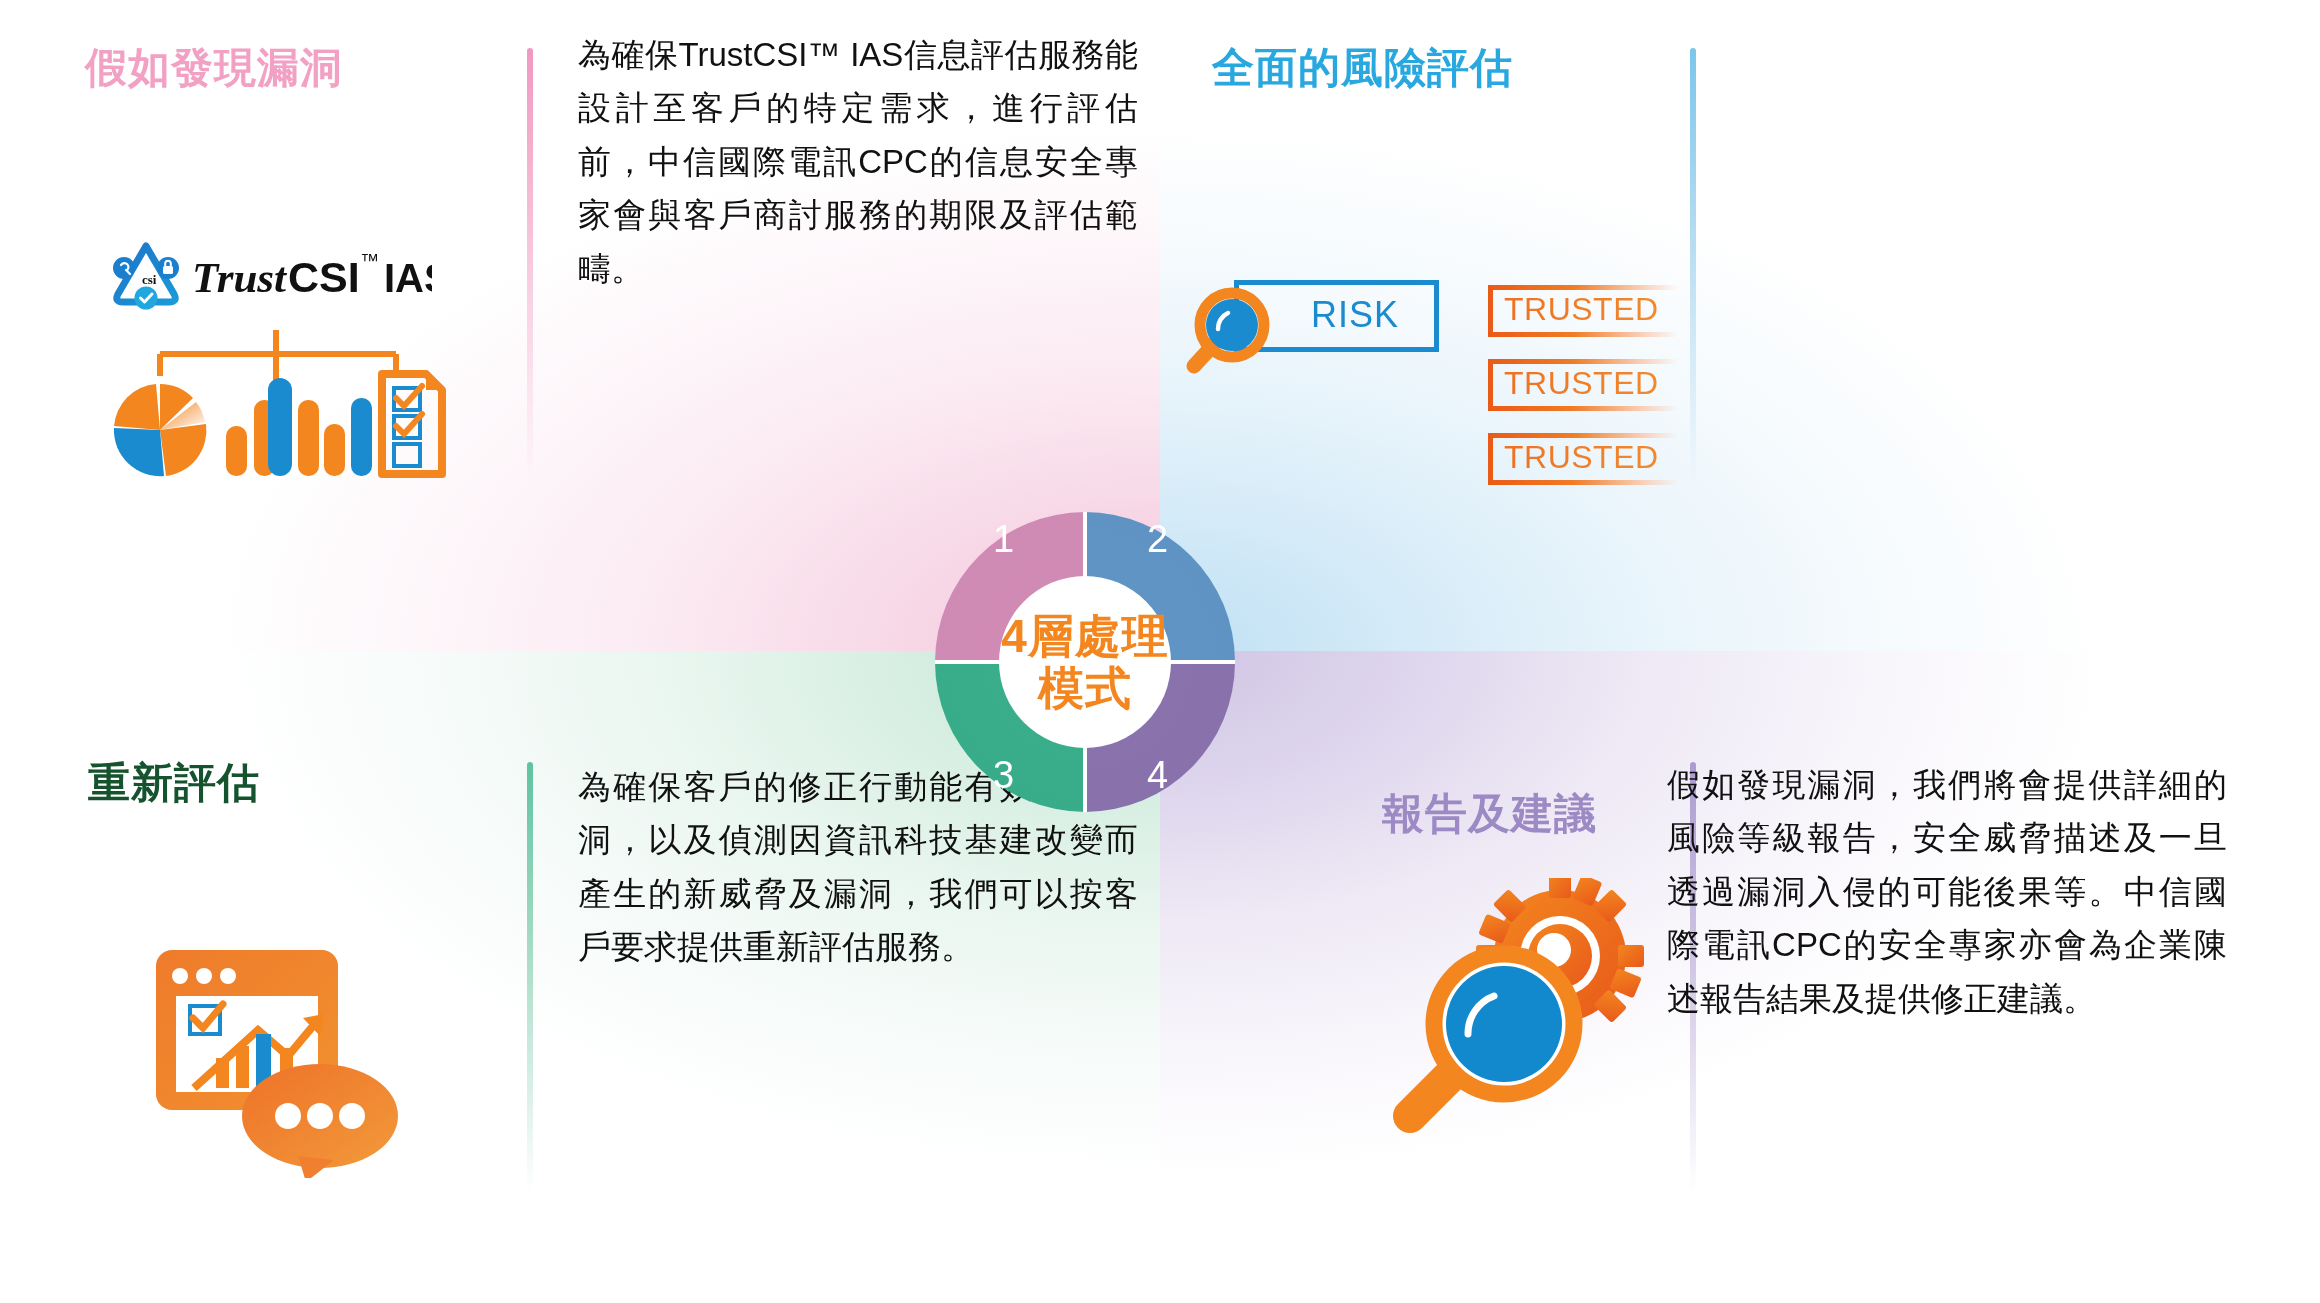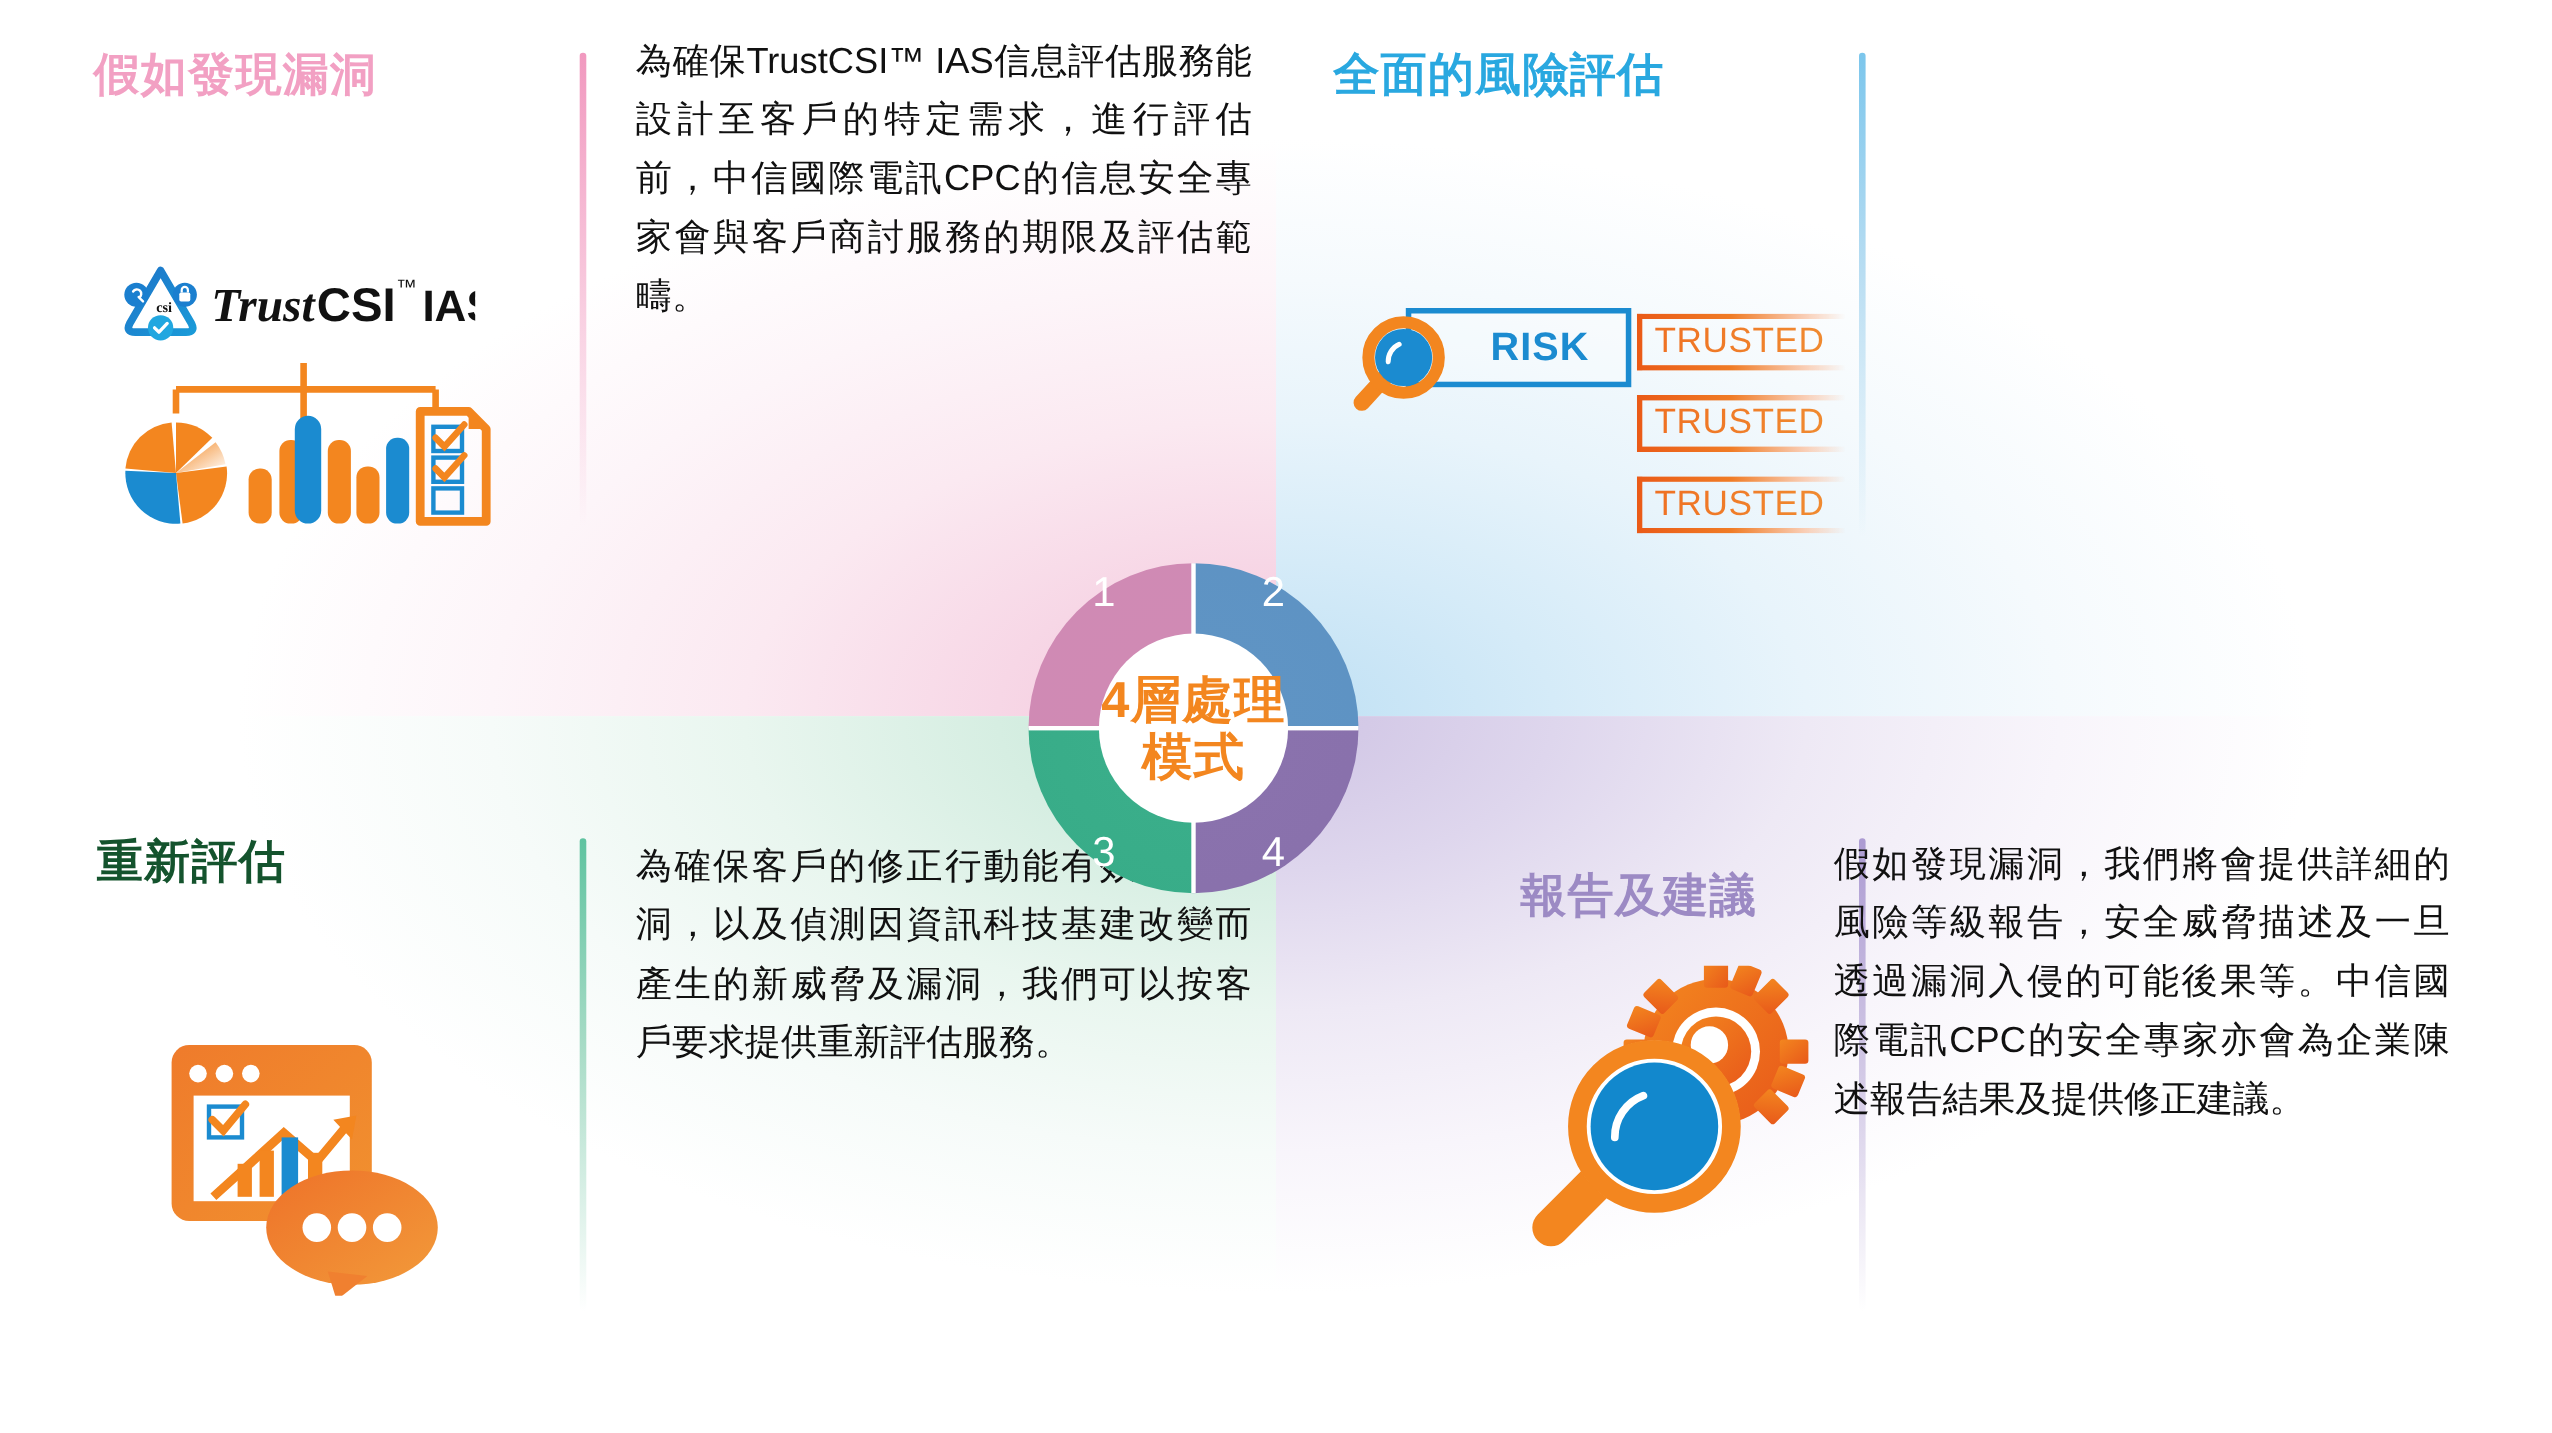--- a/index.html
+++ b/index.html
@@ -152,21 +152,21 @@
       </g>
     </svg>
   </div>
 
   <div class="quad" style="left:1212px;top:40px;">
     <div class="qtitle" style="color:#29a8e0;">全面的風險評估</div>
   </div>
   <div class="vline" style="left:1690px;top:48px;height:440px;
        background:linear-gradient(180deg,#7cc6ec 0%,#b8ddf2 45%,rgba(255,255,255,0) 100%);"></div>
 
-  <div class="riskrow" style="position:absolute;left:1228px;top:280px;width:300px;height:110px;font-weight:bold;">
+  <div class="riskrow" style="position:absolute;left:1184px;top:280px;width:300px;height:110px;">
     <div class="riskbox">
       <span>RISK</span>
     </div>
     <svg width="110" height="110" viewBox="0 0 110 110" style="position:absolute;left:0;top:2px;">
       <path d="M32 60 L10 84" stroke="#f3861f" stroke-width="15" stroke-linecap="round"></path>
       <circle cx="48" cy="43" r="32" fill="none" stroke="#f3861f" stroke-width="11"></circle>
       <circle cx="48" cy="43" r="26" fill="#1b8bd0"></circle>
       <path d="M34 47 a17 17 0 0 1 10 -16" stroke="#fff" stroke-width="4.5" fill="none" stroke-linecap="round"></path>
     </svg>
   </div>

